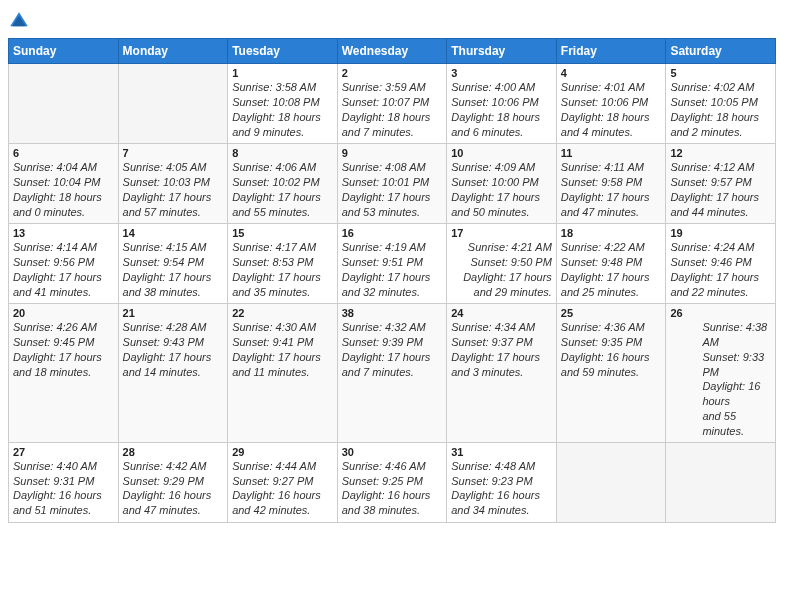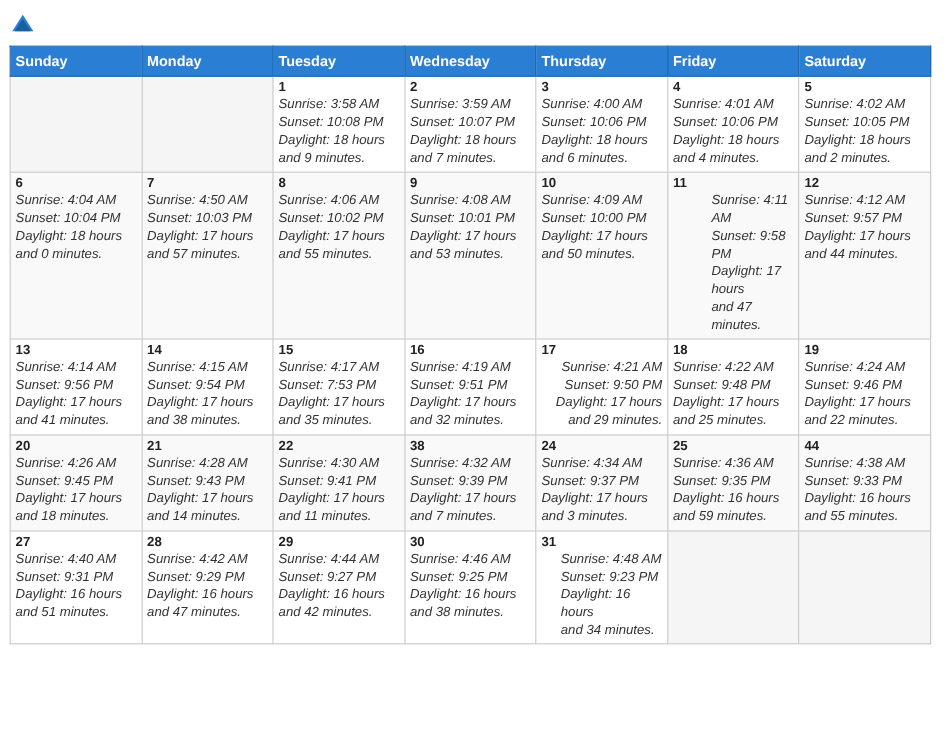--- a/index.html
+++ b/index.html
@@ -171,21 +171,21 @@
         <tr>
           <td>
             <span class="day-num">6</span>
             <div class="day-info" style="white-space: pre-line;">Sunrise: 4:04 AM
 Sunset: 10:04 PM
 Daylight: 18 hours
 and 0 minutes.</div>
           </td>
           <td>
             <span class="day-num">7</span>
-            <div class="day-info" style="white-space: pre-line;">Sunrise: 4:50 AM
+            <div class="day-info" style="white-space: pre-line;">Sunrise: 4:05 AM
 Sunset: 10:03 PM
 Daylight: 17 hours
 and 57 minutes.</div>
           </td>
           <td>
             <span class="day-num">8</span>
             <div class="day-info" style="white-space: pre-line;">Sunrise: 4:06 AM
 Sunset: 10:02 PM
 Daylight: 17 hours
 and 55 minutes.</div>
@@ -199,21 +199,21 @@
           </td>
           <td>
             <span class="day-num">10</span>
             <div class="day-info" style="white-space: pre-line;">Sunrise: 4:09 AM
 Sunset: 10:00 PM
 Daylight: 17 hours
 and 50 minutes.</div>
           </td>
           <td>
             <span class="day-num">11</span>
-            <div class="day-info" style="white-space: pre-line; margin-left: 32px;">Sunrise: 4:11 AM
+            <div class="day-info" style="white-space: pre-line;">Sunrise: 4:11 AM
 Sunset: 9:58 PM
 Daylight: 17 hours
 and 47 minutes.</div>
           </td>
           <td>
             <span class="day-num">12</span>
             <div class="day-info" style="white-space: pre-line;">Sunrise: 4:12 AM
 Sunset: 9:57 PM
 Daylight: 17 hours
 and 44 minutes.</div>
@@ -230,21 +230,21 @@
           <td>
             <span class="day-num">14</span>
             <div class="day-info" style="white-space: pre-line;">Sunrise: 4:15 AM
 Sunset: 9:54 PM
 Daylight: 17 hours
 and 38 minutes.</div>
           </td>
           <td>
             <span class="day-num">15</span>
             <div class="day-info" style="white-space: pre-line;">Sunrise: 4:17 AM
-Sunset: 7:53 PM
+Sunset: 8:53 PM
 Daylight: 17 hours
 and 35 minutes.</div>
           </td>
           <td>
             <span class="day-num">16</span>
             <div class="day-info" style="white-space: pre-line;">Sunrise: 4:19 AM
 Sunset: 9:51 PM
 Daylight: 17 hours
 and 32 minutes.</div>
           </td>
@@ -307,22 +307,22 @@
 and 3 minutes.</div>
           </td>
           <td>
             <span class="day-num">25</span>
             <div class="day-info" style="white-space: pre-line;">Sunrise: 4:36 AM
 Sunset: 9:35 PM
 Daylight: 16 hours
 and 59 minutes.</div>
           </td>
           <td>
-            <span class="day-num">44</span>
-            <div class="day-info" style="white-space: pre-line;">Sunrise: 4:38 AM
+            <span class="day-num">26</span>
+            <div class="day-info" style="white-space: pre-line; margin-left: 32px;">Sunrise: 4:38 AM
 Sunset: 9:33 PM
 Daylight: 16 hours
 and 55 minutes.</div>
           </td>
         </tr>
         <tr>
           <td>
             <span class="day-num">27</span>
             <div class="day-info" style="white-space: pre-line;">Sunrise: 4:40 AM
 Sunset: 9:31 PM
@@ -345,21 +345,21 @@
           </td>
           <td>
             <span class="day-num">30</span>
             <div class="day-info" style="white-space: pre-line;">Sunrise: 4:46 AM
 Sunset: 9:25 PM
 Daylight: 16 hours
 and 38 minutes.</div>
           </td>
           <td>
             <span class="day-num">31</span>
-            <div class="day-info" style="white-space: pre-line; margin-left: 16px;">Sunrise: 4:48 AM
+            <div class="day-info" style="white-space: pre-line;">Sunrise: 4:48 AM
 Sunset: 9:23 PM
 Daylight: 16 hours
 and 34 minutes.</div>
           </td>
           <td class="empty"></td>
           <td class="empty"></td>
         </tr>
       </tbody>
   </table>
 </div>

